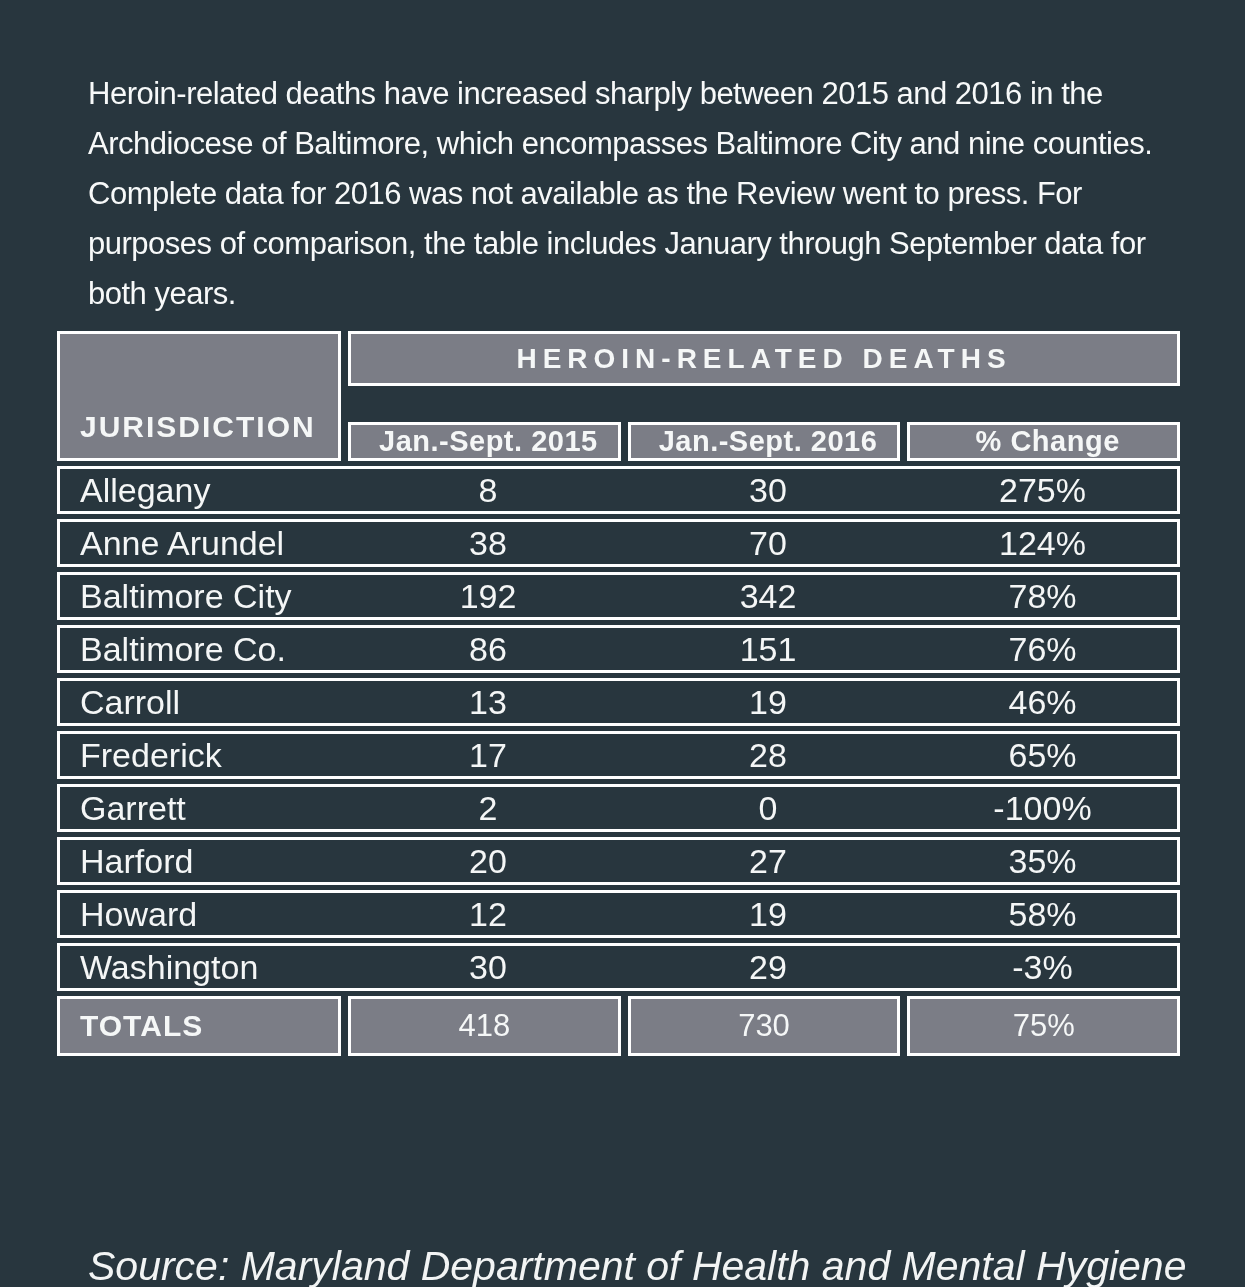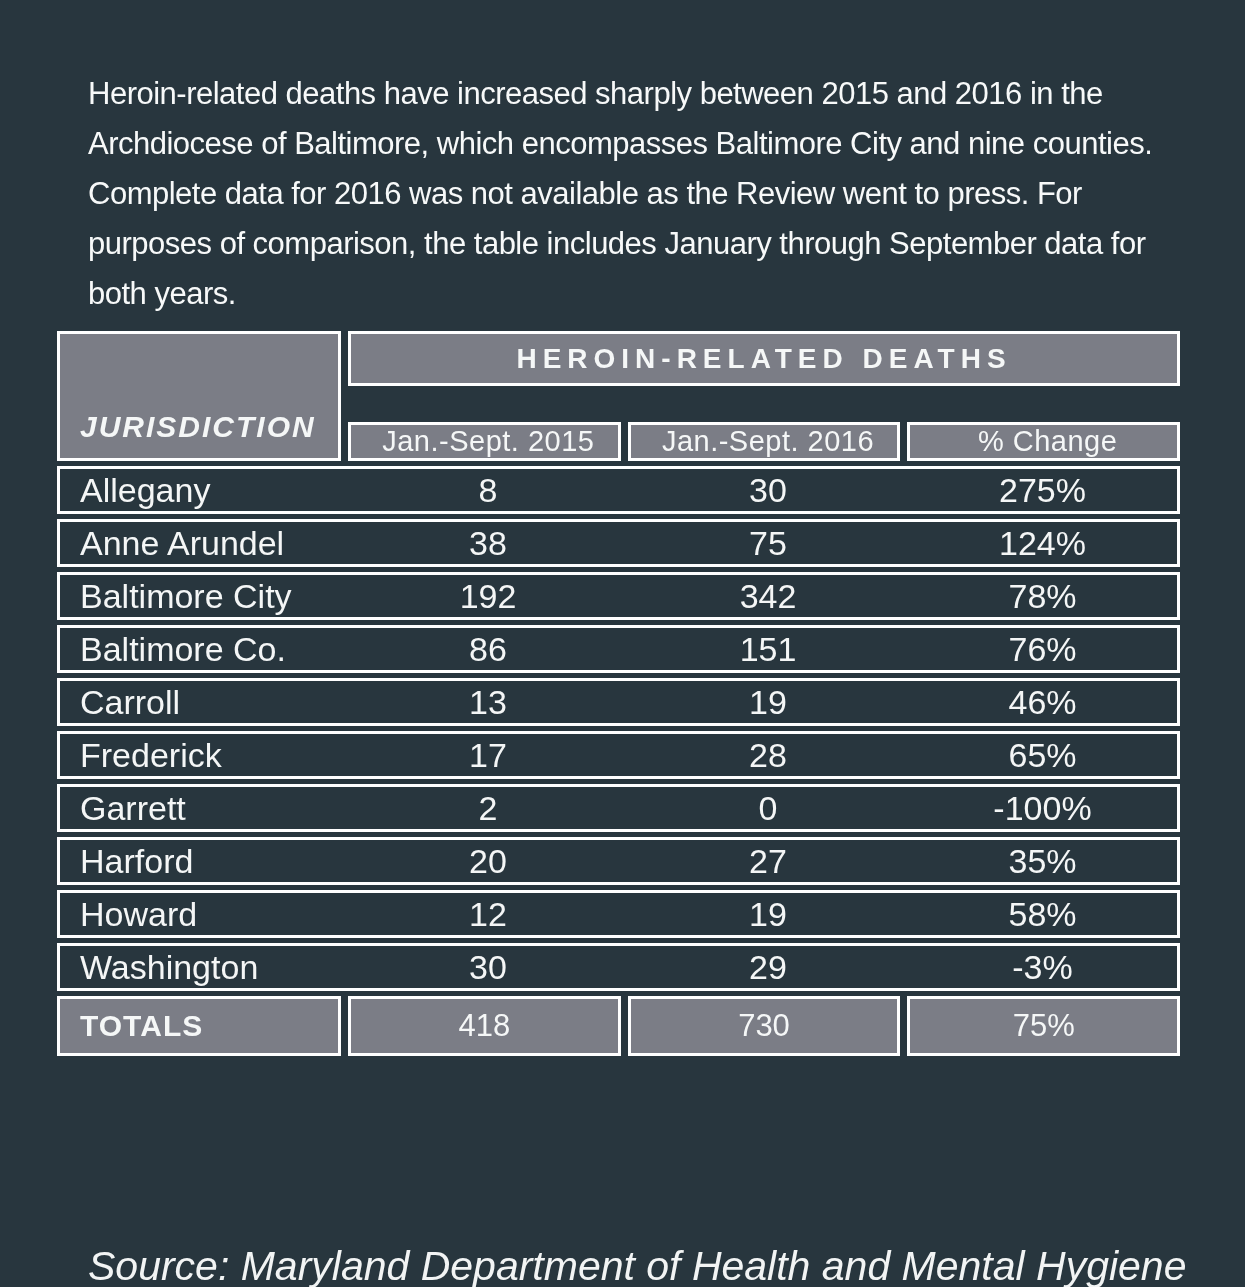--- a/index.html
+++ b/index.html
@@ -40,39 +40,38 @@
   
   .band-header { height: 130px; }
   .cell-jurisdiction {
     width: 284px;
     display: flex;
     align-items: flex-end;
     padding: 0 0 14px 20px;
     font-weight: bold;
     font-size: 30px;
     letter-spacing: 2px;
-    font-style: italic;
   }
   .header-right { flex: 1; display: flex; flex-direction: column; gap: 36px; }
   .cell-group {
     height: 66px;
     display: flex;
     align-items: center;
     justify-content: center;
     font-weight: bold;
     font-size: 28px;
     letter-spacing: 6px;
   }
   .subrow { flex: 1; display: flex; gap: 7px; }
   .cell-sub {
     flex: 1;
     display: flex;
     align-items: center;
     justify-content: center;
-    font-weight: normal;
+    font-weight: bold;
     font-size: 29px;
     letter-spacing: 0.5px;
     padding-left: 8px;
   }
   
   .row-band {
     box-sizing: border-box;
     height: 48px;
     border: 3px solid #ffffff;
     background: #28363e;
@@ -137,21 +136,21 @@
   <div class="row-band">
     <span class="row-name">Allegany</span>
     <span class="row-num">8</span>
     <span class="row-num">30</span>
     <span class="row-num">275%</span>
   </div>
 
   <div class="row-band">
     <span class="row-name">Anne Arundel</span>
     <span class="row-num">38</span>
-    <span class="row-num">75</span>
+    <span class="row-num">70</span>
     <span class="row-num">124%</span>
   </div>
 
   <div class="row-band">
     <span class="row-name">Baltimore City</span>
     <span class="row-num">192</span>
     <span class="row-num">342</span>
     <span class="row-num">78%</span>
   </div>
 

